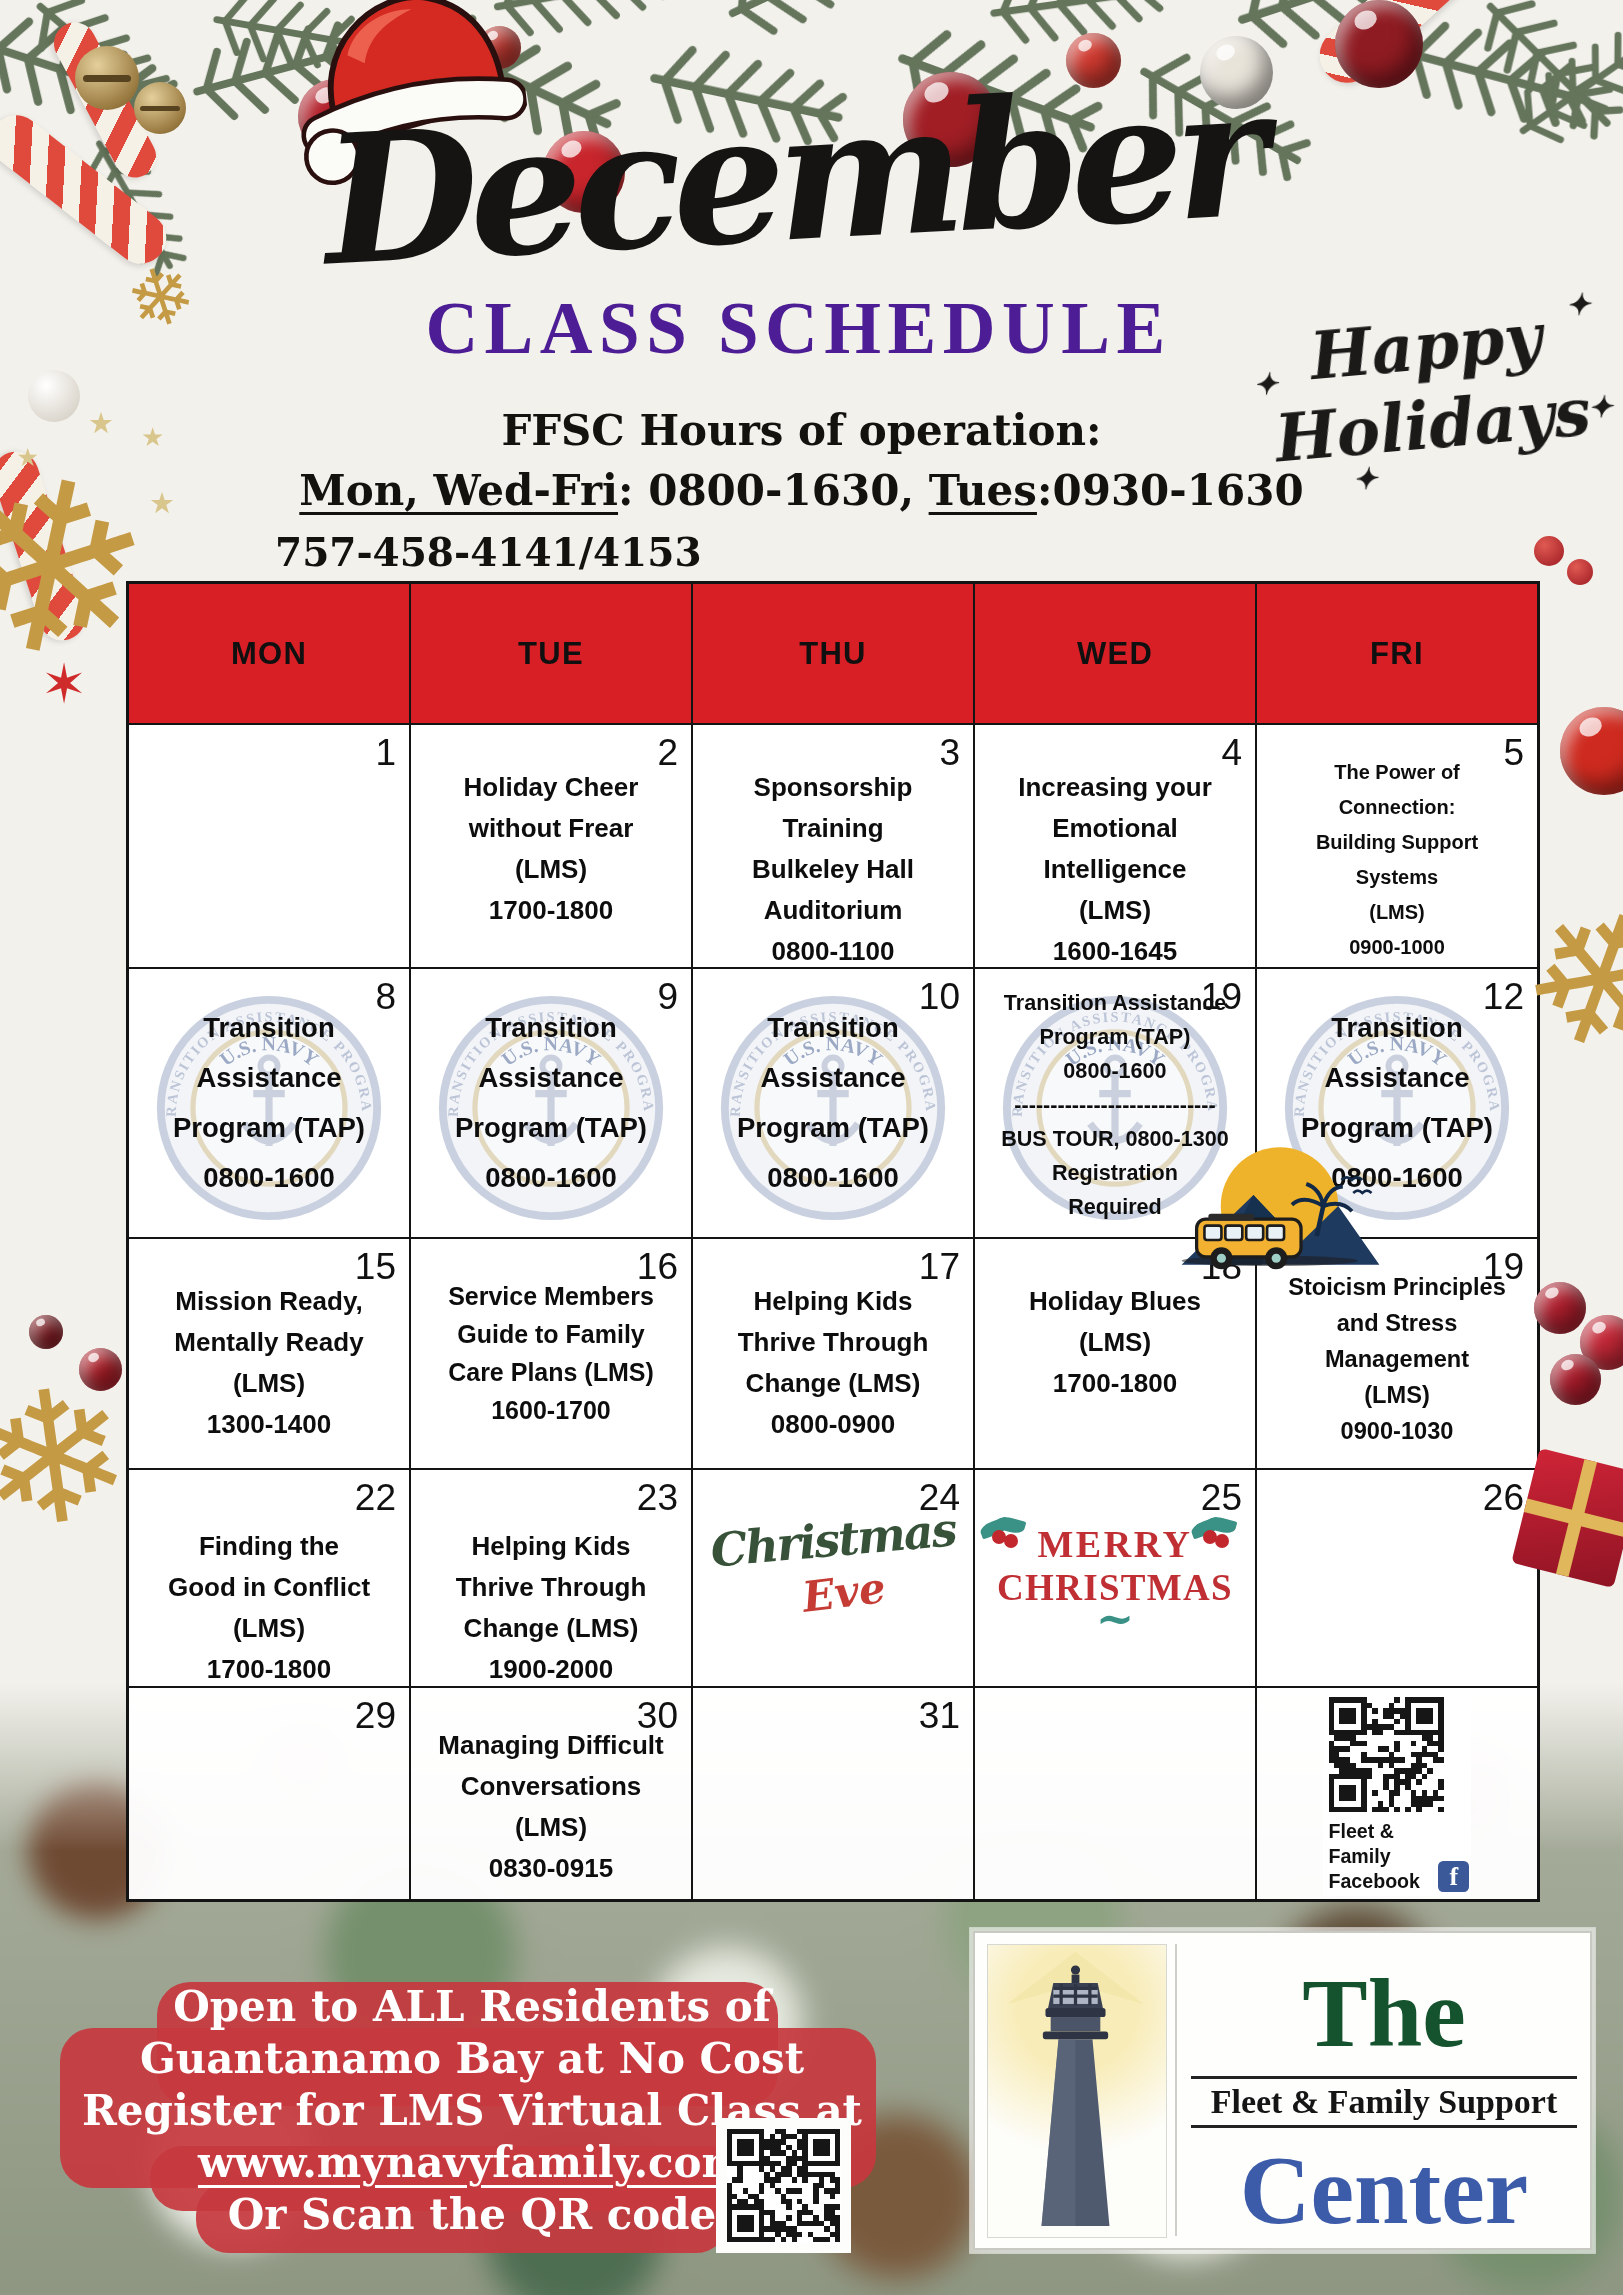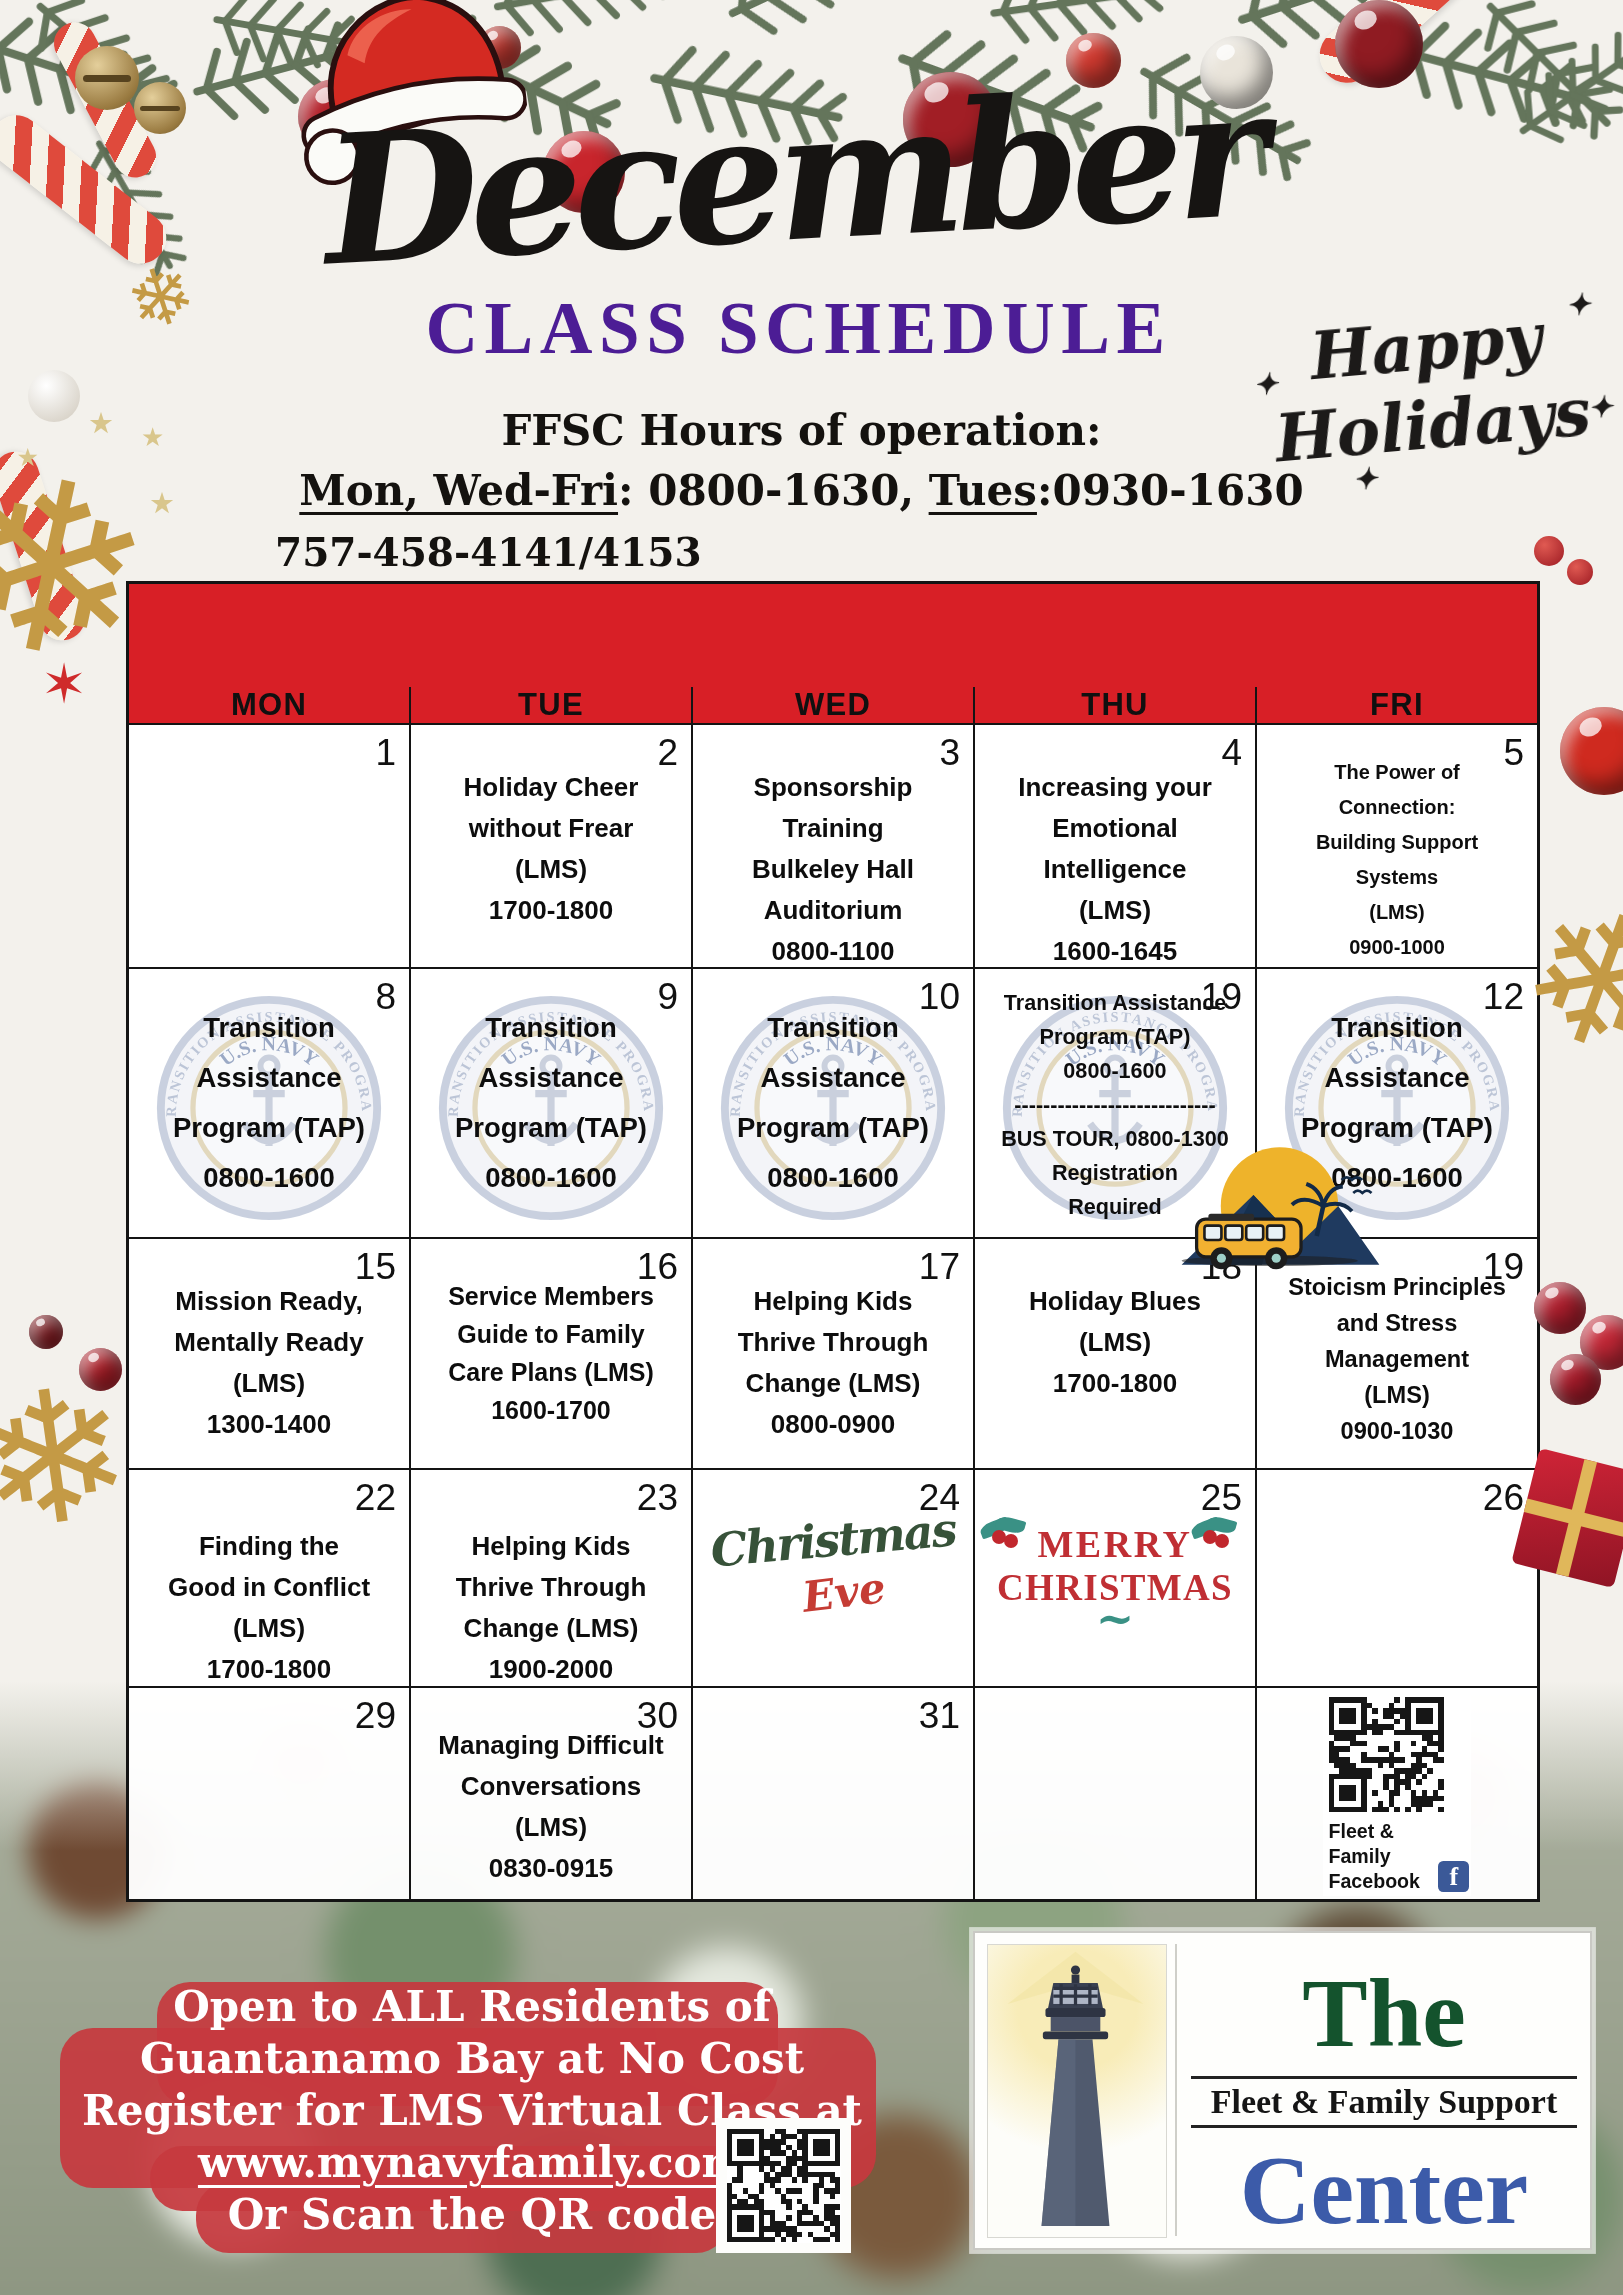--- a/index.html
+++ b/index.html
@@ -57,21 +57,21 @@
   #hours-line{left:131px;top:466px;width:1341px;text-align:center;z-index:4;
       font:700 42px "DejaVu Serif",serif;color:#14120f;}
   #hours-line .u{text-decoration:underline;text-underline-offset:6.5px;text-decoration-thickness:3.3px;}
   #phone-line{left:275px;top:529px;width:1053px;text-align:left;z-index:4;
       font:700 39px "DejaVu Serif",serif;color:#14120f;}
 
   
   #calendar{left:126px;top:581px;width:1408px;z-index:2;border:3.9px solid #141414;background:rgba(255,255,255,.55);}
   .cal-row{display:flex;}
   .cal-row.body{border-top:2.6px solid #141414;}
-  #cal-header{height:139px;background:#d81f26;align-items:flex-end;}
+  #cal-header{height:139px;background:#d81f26;}
   .day-head{flex:1 1 0;display:flex;align-items:center;justify-content:center;
       font:700 31px "Liberation Sans",sans-serif;color:#101010;border-left:2.6px solid #141414;letter-spacing:1.3px;}
   .day-head:first-child{border-left:none;}
   .r0{height:242px;} .r1{height:268px;} .r2{height:229px;} .r3{height:216px;} .r4{height:211px;}
   .cell{flex:1 1 0;position:relative;border-left:2.6px solid #141414;background:rgba(255,255,255,.92);overflow:hidden;}
   .cell:first-child{border-left:none;}
   .day-num{position:absolute;top:6.5px;right:13px;font:400 37px "Liberation Sans",sans-serif;color:#111;z-index:3;}
   .lines{position:relative;z-index:2;margin-top:42px;text-align:center;
       font:700 26px "Liberation Sans",sans-serif;color:#0d0d0d;line-height:41px;}
   .r0 .c1 .lines{}
@@ -248,22 +248,22 @@
   <div>Holidays</div>
 </div>
 <div id="hours-heading" class="abs">FFSC Hours of operation:</div>
 <div id="hours-line" class="abs"><span class="u">Mon, Wed-Fri</span><span>: 0800-1630, </span><span class="u">Tues</span><span>:0930-1630</span></div>
 <div id="phone-line" class="abs">757-458-4141/4153</div>
 
 <div id="calendar" class="abs">
   <div id="cal-header" class="cal-row">
     <div class="day-head">MON</div>
     <div class="day-head">TUE</div>
+    <div class="day-head">THU</div>
     <div class="day-head">WED</div>
-    <div class="day-head">THU</div>
     <div class="day-head">FRI</div>
   </div>
   <div id="cal-body">
       <div class="cal-row body r0">
         <div class="cell r0 c0">
           <div class="day-num">1</div>
         </div>
         <div class="cell r0 c1">
           <div class="day-num">2</div>
           <div class="lines">

